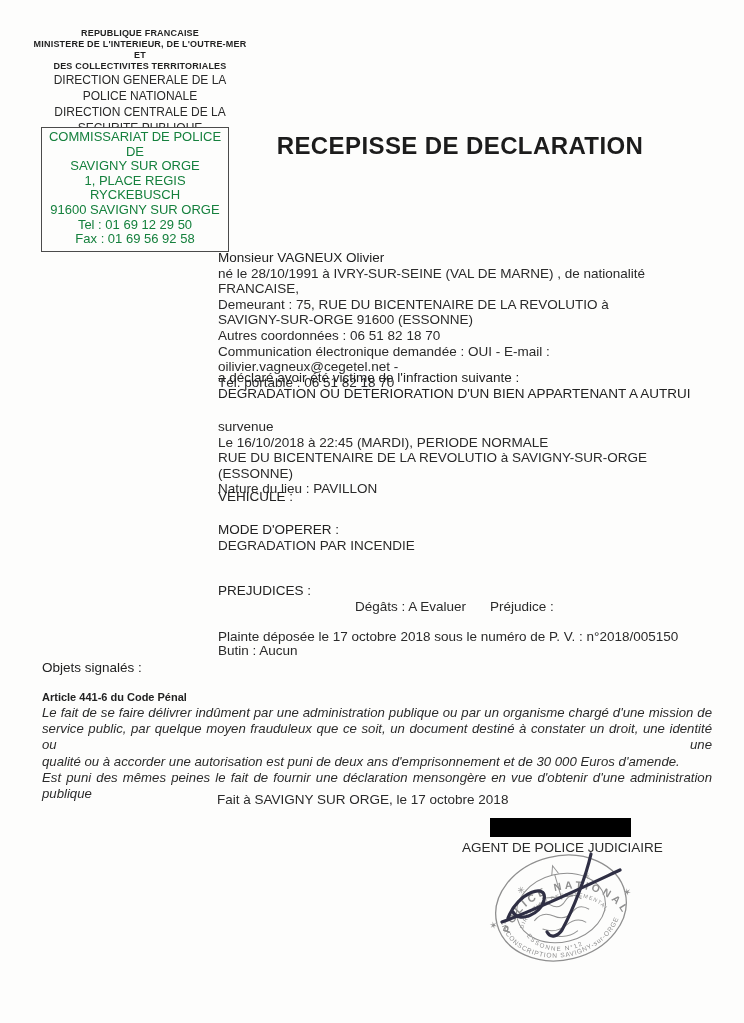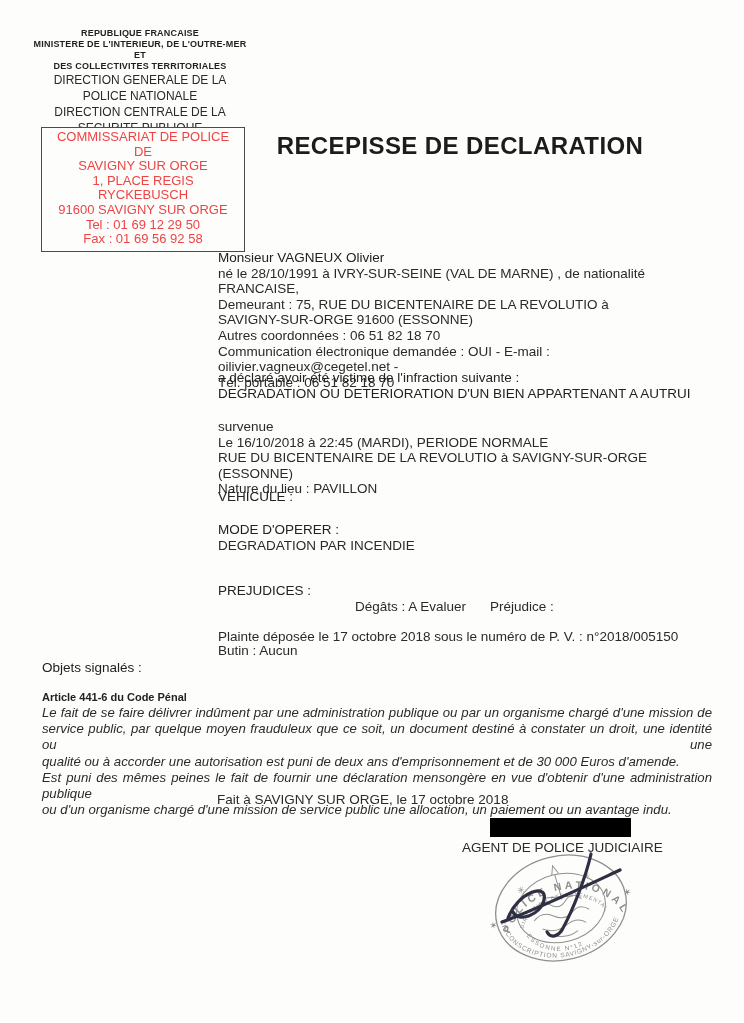--- a/index.html
+++ b/index.html
@@ -10,21 +10,21 @@
   }
   
   .gov-header{position:absolute;left:28px;top:28px;width:224px;text-align:center;}
   .gov-small{font-size:9px;font-weight:bold;line-height:11px;letter-spacing:.2px;color:#1f1f1f;}
   .gov-large{font-size:12px;line-height:16px;color:#2a2a2a;}
   .gov-sep{font-size:12px;letter-spacing:1px;line-height:9px;margin-top:1px;color:#2a2a2a;}
   
   .comm-box{
     position:absolute;left:41px;top:127px;width:186px;
     border:1.5px solid #4b4b4b;background:#fdfdfc;
-    text-align:center;font-size:13px;line-height:14.6px;padding:2px 8px 4px;color:#ef4444;
+    text-align:center;font-size:13px;line-height:14.6px;padding:2px 0 4px;color:#15803d;
   }
   
   .doc-title{
     position:absolute;left:240px;top:132px;width:440px;text-align:center;
     font-size:24px;font-weight:bold;letter-spacing:.4px;color:#1c1c1c;
   }
   .body-text{font-size:13.5px;line-height:15.6px;color:#2a2a2a;}
   .abs{position:absolute;}
   .b{font-weight:normal;color:#222;}
   .person{left:218px;top:250px;width:486px;}
@@ -115,21 +115,20 @@
   <div class="abs plainte body-text">Plainte déposée le 17 octobre 2018 sous le numéro de P. V. : n°2018/005150</div>
 
   <div class="abs objets b">Objets signalés :</div>
 
   <div class="abs article-block">
     <div class="article-head">Article 441-6 du Code Pénal</div>
     <div class="article-line just">Le fait de se faire délivrer indûment par une administration publique ou par un organisme chargé d'une mission de</div>
     <div class="article-line just">service public, par quelque moyen frauduleux que ce soit, un document destiné à constater un droit, une identité ou une</div>
     <div class="article-line">qualité ou à accorder une autorisation est puni de deux ans d'emprisonnement et de 30 000 Euros d'amende.</div>
     <div class="article-line just">Est puni des mêmes peines le fait de fournir une déclaration mensongère en vue d'obtenir d'une administration publique</div>
-    <div class="article-line">ou d'un organisme chargé d'une mission de service public une allocation, un paiement ou un avantage indu.</div>
   </div>
 
   <div class="abs fait body-text">Fait à SAVIGNY SUR ORGE, le 17 octobre 2018</div>
 
   <div class="abs redaction"></div>
 
   <div class="abs agent body-text">AGENT DE POLICE JUDICIAIRE</div>
 
   <svg class="stamp-svg" width="166" height="130" viewBox="0 0 166 130">
     <defs>

